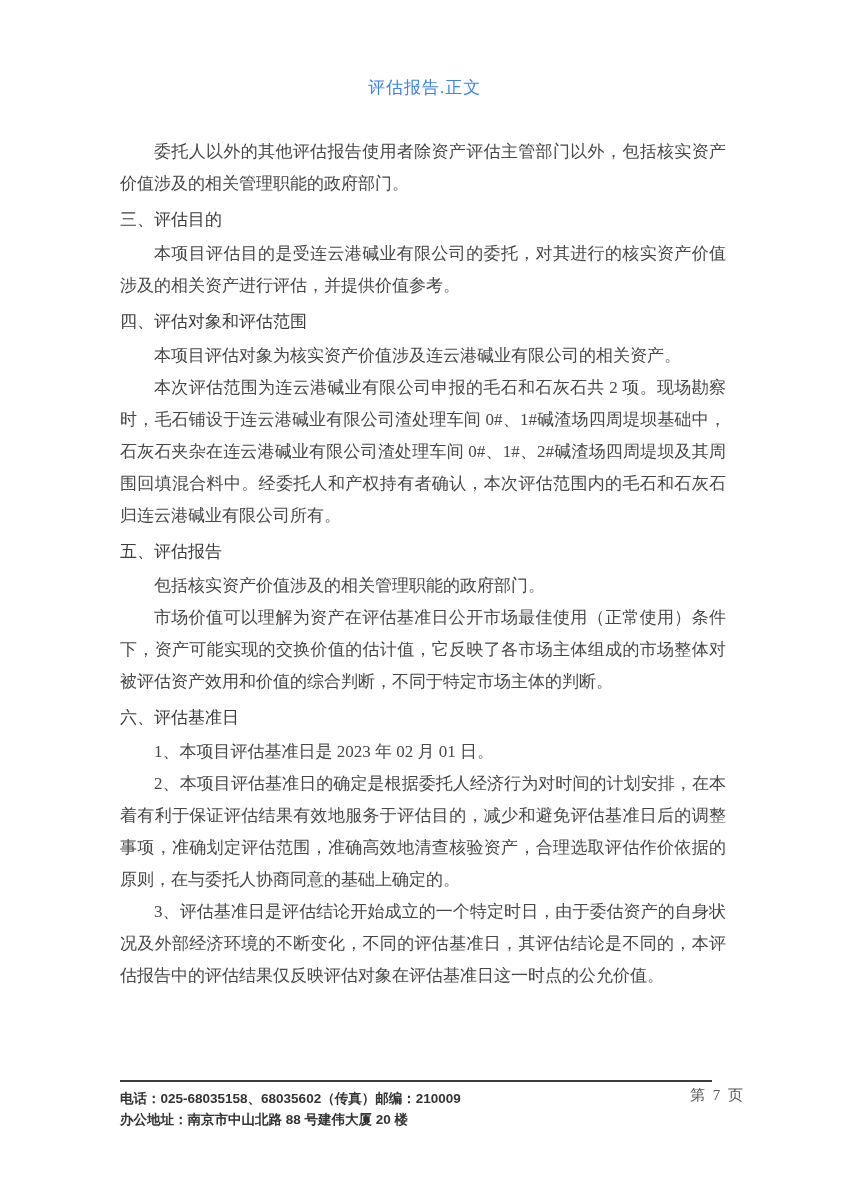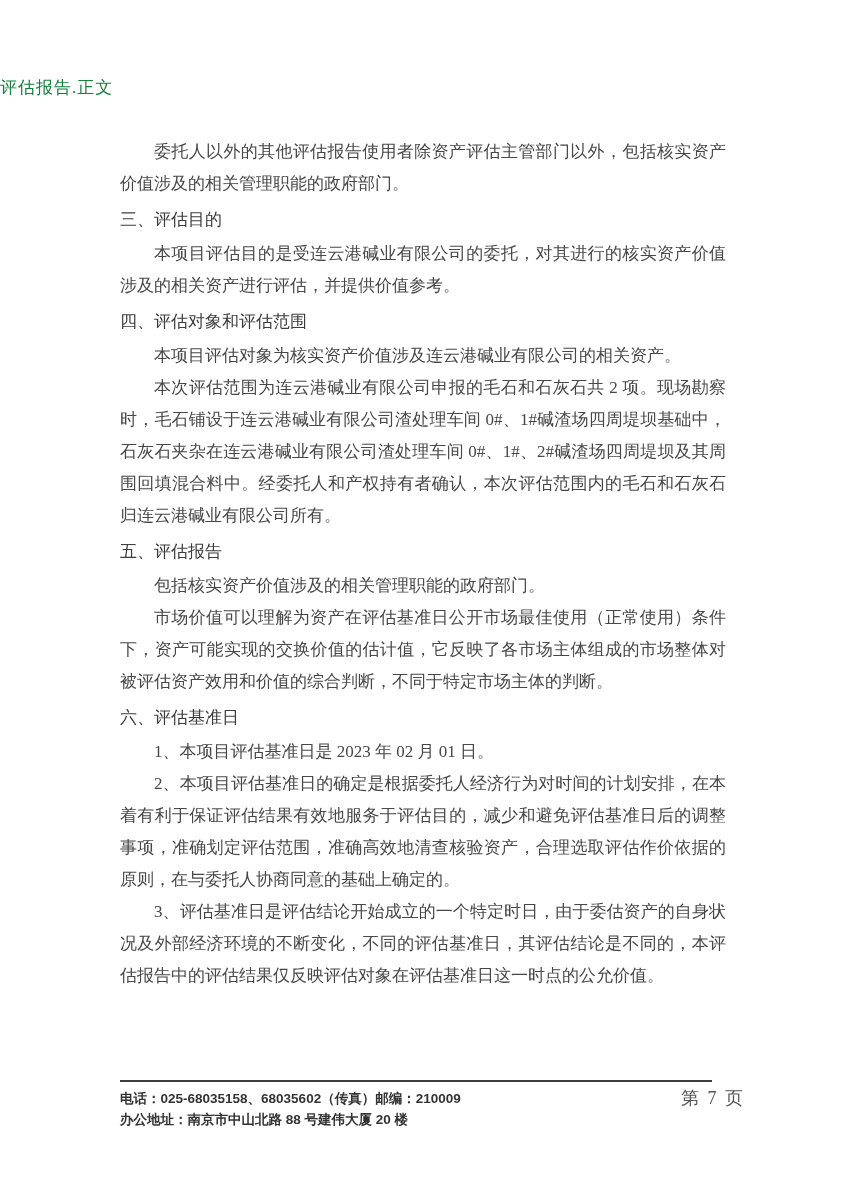--- a/index.html
+++ b/index.html
@@ -14,24 +14,24 @@
       background: #ffffff;
       margin: 0 auto;
       overflow: hidden;
       font-family: "Liberation Serif", "DejaVu Serif", serif;
     }
     .doc-title {
       position: absolute;
       top: 76px;
       left: 0;
       width: 100%;
-      text-align: left;
+      text-align: center;
       font-size: 17px;
       letter-spacing: 1px;
-      color: #15803d;
+      color: #3b82f6;
     }
     .content {
       position: absolute;
       top: 136px;
       left: 120px;
       width: 606px;
       font-size: 17px;
       line-height: 32px;
       color: #474747;
       text-align: justify;
@@ -60,21 +60,21 @@
       font-size: 13.5px;
       font-weight: bold;
       color: #333333;
       line-height: 21px;
       white-space: nowrap;
     }
     .page-number {
       position: absolute;
       top: 1086px;
       right: 104px;
-      font-size: 18px;
+      font-size: 15px;
       color: #555555;
       letter-spacing: 2px;
     }
   </style>
 </head>
 <body>
 
 <div class="page">
 
   <div class="doc-title">评估报告.正文</div>

